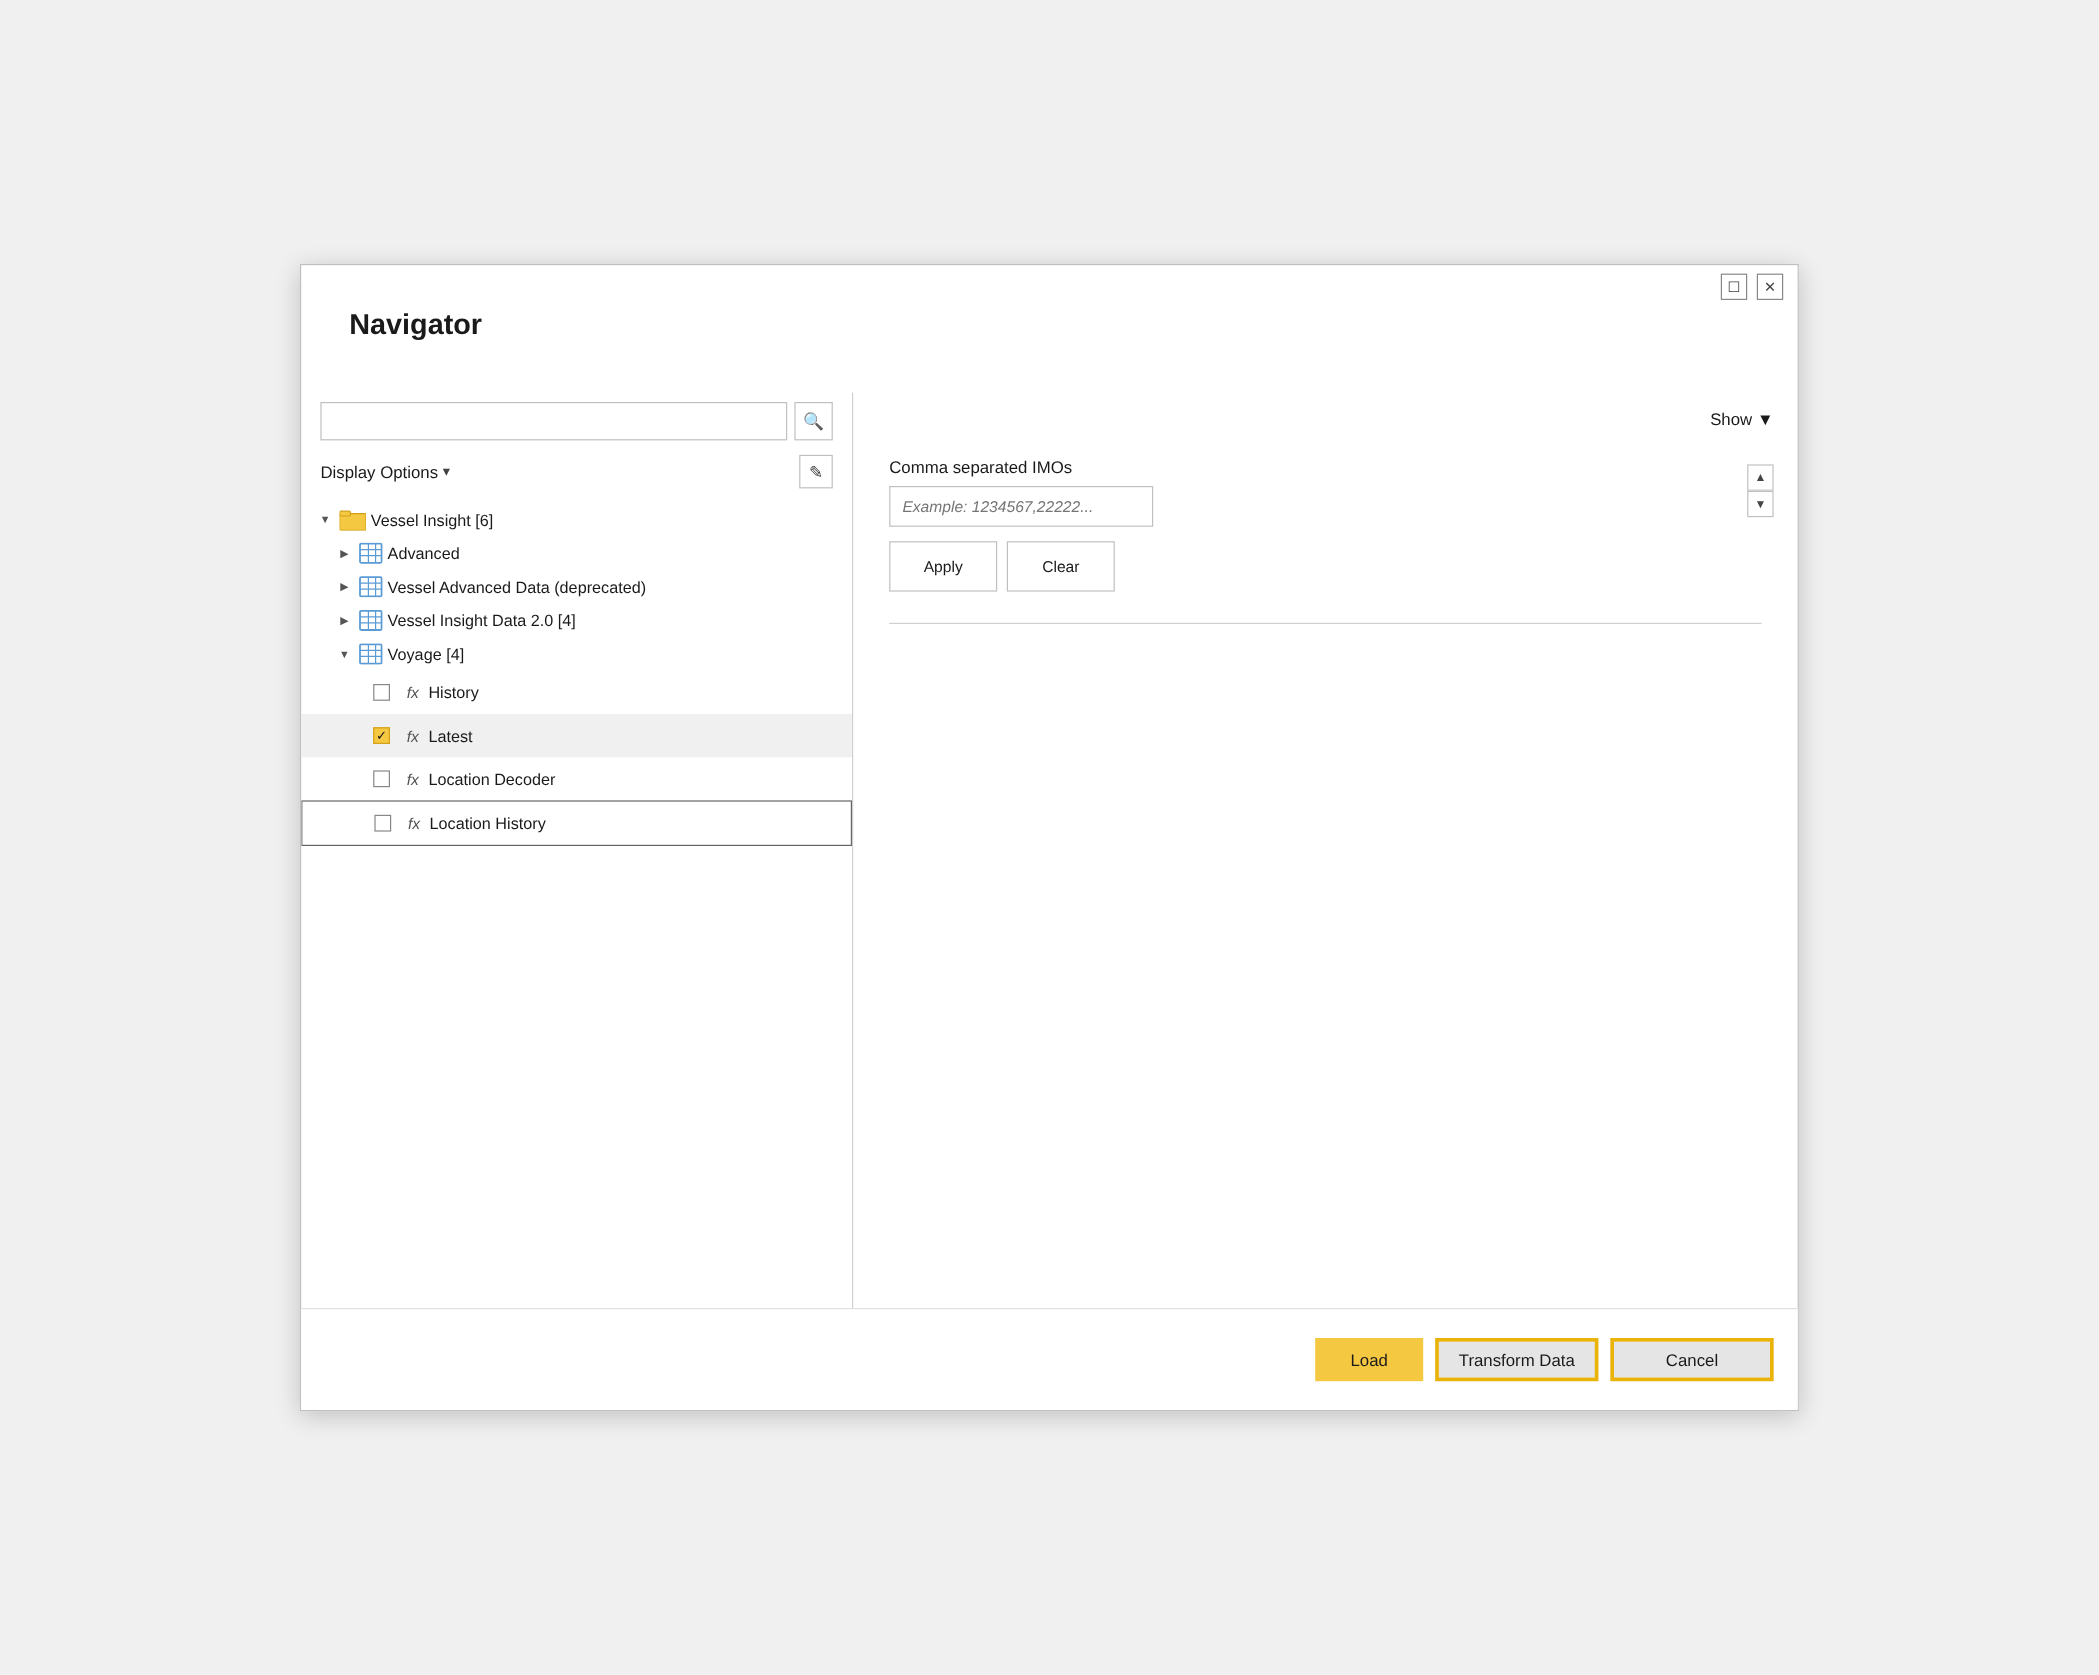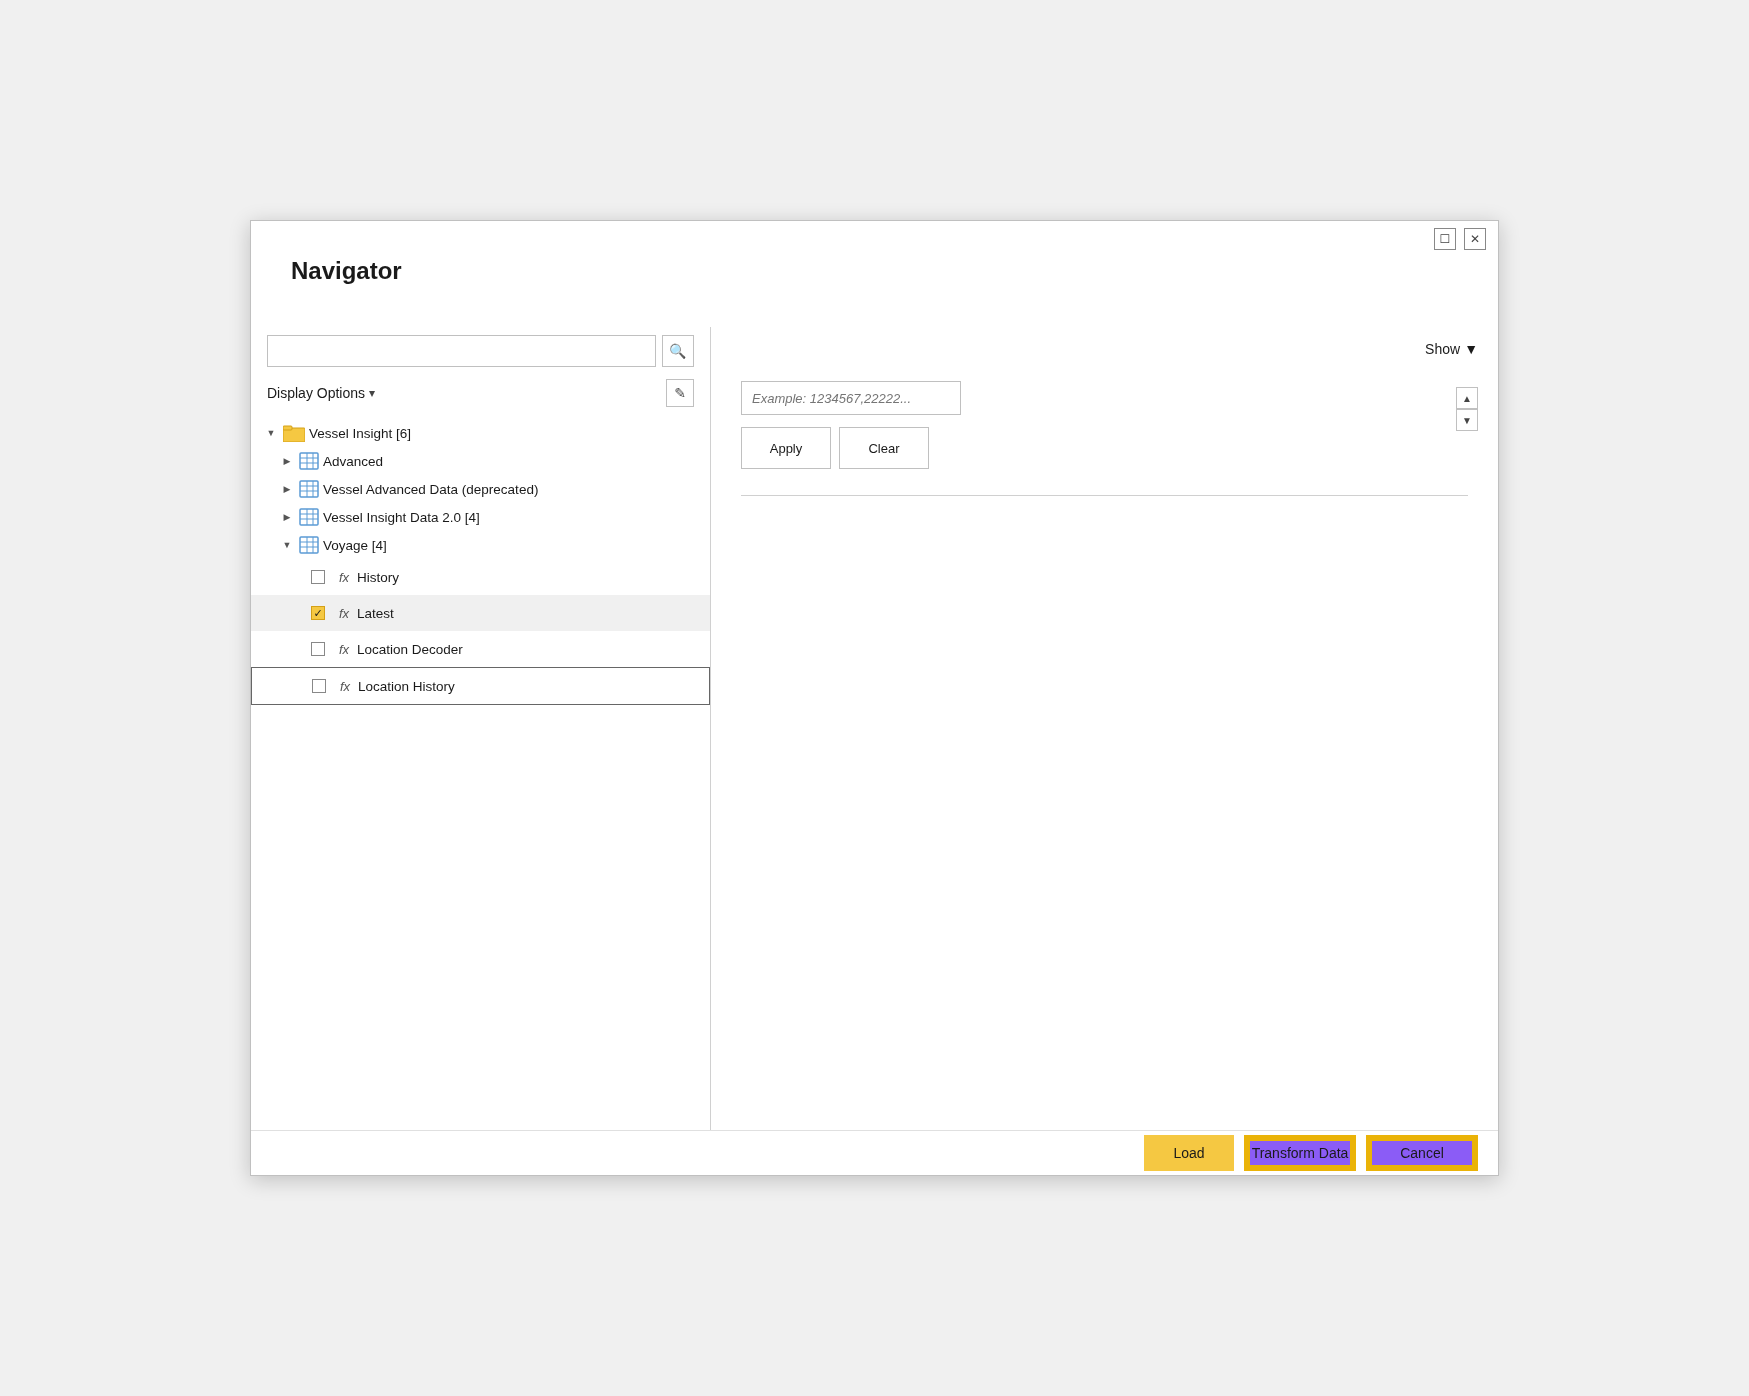--- a/index.html
+++ b/index.html
@@ -272,40 +272,40 @@
     .divider-line {
       height: 1px;
       background: #d0d0d0;
       margin: 16px 30px;
     }
     
     .bottom-bar {
       display: flex;
       justify-content: flex-end;
       align-items: center;
-      padding: 4px 20px;
+      padding: 24px 20px;
       gap: 10px;
       border-top: 1px solid #e0e0e0;
       background: #fff;
     }
     .load-btn {
       width: 90px;
       height: 36px;
       background: #f5c842;
       border: none;
       cursor: pointer;
       font-size: 14px;
       font-weight: 500;
       color: #1a1a1a;
     }
     .transform-btn, .cancel-btn {
-      width: 112px;
+      width: 136px;
       height: 36px;
-      background: #8b5cf6;
-      border: 6px solid #eab308;
+      background: #e5e5e5;
+      border: 3px solid #eab308;
       cursor: pointer;
       font-size: 14px;
       color: #1a1a1a;
     }
   </style>
 </head>
 <body>
 
 <div class="window">
 
@@ -453,20 +453,21 @@
           <span>▼</span>
         </button>
       </div>
 
       <div style="position:absolute; right:20px; top:60px; display:flex; flex-direction:column; gap:0;">
         <button class="scroll-btn">▲</button>
         <button class="scroll-btn">▼</button>
       </div>
 
       <div class="imo-section">
+        <div class="imo-label">Comma separated IMOs</div>
         <input class="imo-input" type="text" placeholder="Example: 1234567,22222..." style="">
         <div class="imo-buttons">
           <button class="apply-btn">Apply</button>
           <button class="clear-btn">Clear</button>
         </div>
       </div>
 
       <div class="divider-line"></div>
     </div>
   </div>

